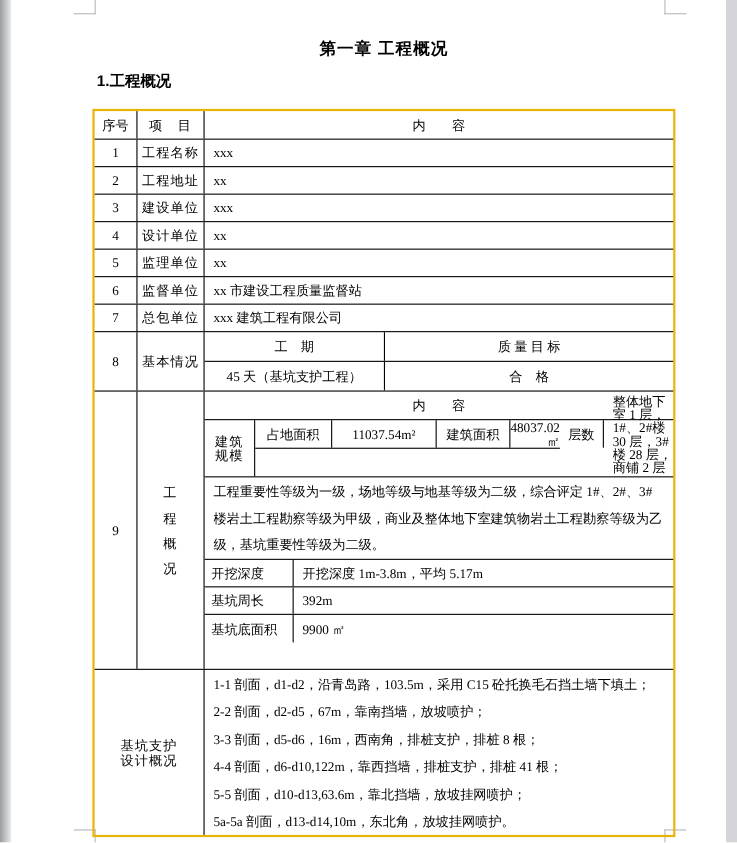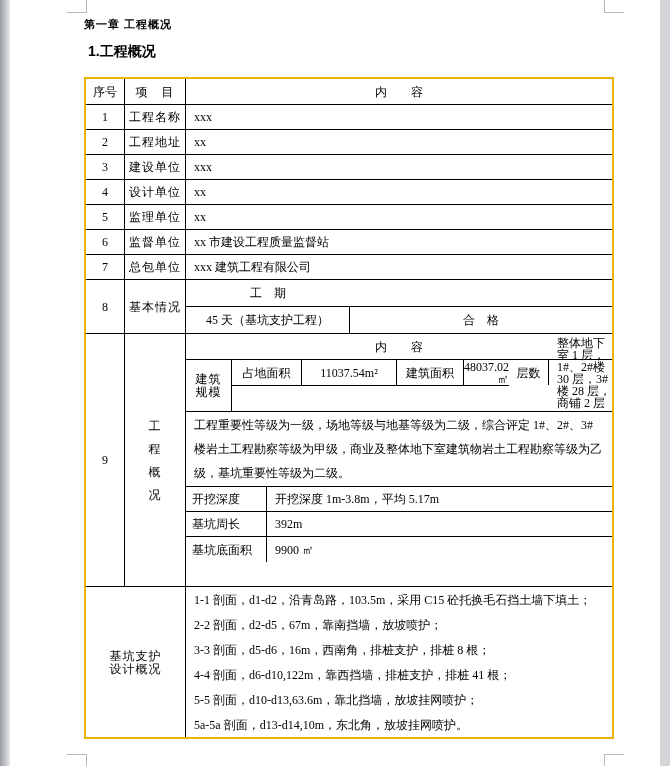--- a/index.html
+++ b/index.html
@@ -23,23 +23,23 @@
   }
   
   .mark { position:absolute; width:20px; height:13px; }
   .mark-tl { left:67px; top:0;   border-right:1px solid #b4b8bc; border-bottom:1px solid #b4b8bc; }
   .mark-tr { left:604px; top:0;  border-left:1px solid #b4b8bc;  border-bottom:1px solid #b4b8bc; }
   .mark-bl { left:67px; top:754px;  border-right:1px solid #b4b8bc; border-top:1px solid #b4b8bc; }
   .mark-br { left:604px; top:754px; border-left:1px solid #b4b8bc;  border-top:1px solid #b4b8bc; }
 
   .content { position:absolute; left:84px; top:0; width:530px; }
   .doc-title {
-    margin-top:17px; 
+    margin-top:35px; text-align:center;
     font-family:"Liberation Sans", sans-serif;
-    font-weight:bold; font-size:11px; letter-spacing:1px;
+    font-weight:bold; font-size:15px; letter-spacing:1px;
   }
   .section-heading {
     margin-top:11px; margin-left:4px;
     font-family:"Liberation Sans", sans-serif;
     font-weight:bold; font-size:14px;
   }
 
   .doc-table {
     margin-top:16px; width:530px;
     border:2px solid #eab308;
@@ -132,20 +132,21 @@
       <div class="c-item">总包单位</div>
       <div class="c-content val">xxx 建筑工程有限公司</div>
     </div>
 
     <div class="trow" style="height:54px">
       <div class="c-no">8</div>
       <div class="c-item">基本情况</div>
       <div class="c-content col">
         <div class="sub" style="height:27px">
           <div class="cell ctr" style="width:164px">工　期</div>
+          <div class="cell fill ctr">质 量 目 标</div>
         </div>
         <div class="sub" style="height:26px">
           <div class="cell ctr" style="width:164px">45 天（基坑支护工程）</div>
           <div class="cell fill ctr">合　格</div>
         </div>
       </div>
     </div>
 
     <div class="trow" style="height:253px">
       <div class="c-no">9</div>

